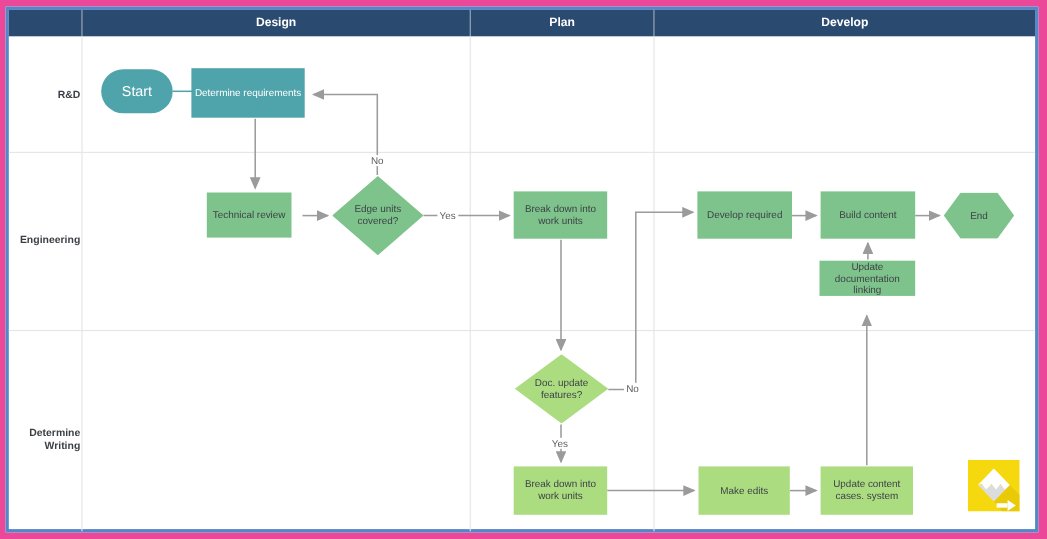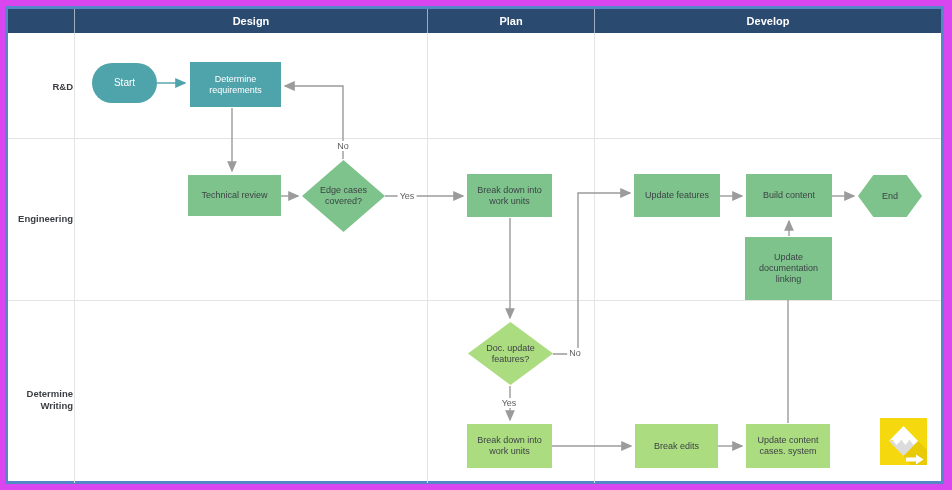--- a/index.html
+++ b/index.html
@@ -1,17 +1,17 @@
 <!DOCTYPE html>
 <html><head>
 <meta charset="utf-8">
 <style>
   html,body{margin:0;padding:0;background:#ffffff;}
   .canvas{
-    position:relative;width:952px;height:490px;background:#d946ef;overflow:hidden;
+    position:relative;width:952px;height:490px;background:#ec4899;overflow:hidden;
     font-family:"Liberation Sans","DejaVu Sans",sans-serif;
   }
   .frame{
     position:absolute;left:5px;top:6px;width:939px;height:478px;
     border:3px solid #5586C8;box-sizing:border-box;background:#ffffff;
   }
   .header-band{
     position:absolute;left:8px;top:9px;width:933px;height:24px;background:#2B4A70;
   }
   .header-sep{position:absolute;top:9px;width:1px;height:24px;background:rgba(255,255,255,0.55);}
@@ -27,21 +27,21 @@
   .v-line{position:absolute;top:33px;height:450px;width:1px;background:#E4E4E4;}
   .connectors{position:absolute;left:0;top:0;width:952px;height:490px;pointer-events:none;}
   .node{
     position:absolute;display:flex;align-items:center;justify-content:center;
     text-align:center;font-size:9px;line-height:1.2;color:#3E4347;box-sizing:border-box;
     padding:2px;
   }
   .teal{background:#4FA3AB;color:#ffffff;}
   .green{background:#7DC38B;}
   .lightgreen{background:#ABDC80;}
-  .stadium{border-radius:20px;font-size:10px;}
+  .stadium{border-radius:20px;font-size:13px;}
   .diamond{clip-path:polygon(50% 0,100% 50%,50% 100%,0 50%);padding:8px;}
   .hexagon{clip-path:polygon(24% 0,76% 0,100% 50%,76% 100%,24% 100%,0 50%);}
   .edge-label{
     position:absolute;background:#ffffff;color:#5E5E5E;font-size:9px;
     padding:0 2px;transform:translate(-50%,-50%);
   }
   .logo{position:absolute;left:880px;top:418px;width:47px;height:47px;cursor:pointer;}
 </style>
 </head>
 <body>
@@ -92,62 +92,62 @@
       <path d="M789,236 L789,221" marker-end="url(#ah-gray)"></path>
       <path d="M720,196 L742,196" marker-end="url(#ah-gray)"></path>
       <path d="M832,196 L854,196" marker-end="url(#ah-gray)"></path>
     </g>
   </svg>
 
   <div class="node teal stadium" style="left:92px;top:63px;width:65px;height:40px">
     <span>Start</span>
   </div>
 
-  <div class="node teal" style="left:190px;top:62px;width:91px;height:45px">
+  <div class="node teal" style="left:174px;top:62px;width:103px;height:45px">
     <span>Determine requirements</span>
   </div>
 
-  <div class="node green" style="left:188px;top:175px;width:93px;height:41px">
+  <div class="node green" style="left:188px;top:175px;width:77px;height:41px">
     <span>Technical review</span>
   </div>
 
   <div class="node green diamond" style="left:302px;top:160px;width:83px;height:72px">
-    <span>Edge cases covered?</span>
+    <span>Edge units covered?</span>
   </div>
 
   <div class="node green" style="left:467px;top:174px;width:85px;height:43px">
     <span>Break down into work units</span>
   </div>
 
   <div class="node green" style="left:634px;top:174px;width:86px;height:43px">
-    <span>Update features</span>
+    <span>Develop required</span>
   </div>
 
   <div class="node green" style="left:746px;top:174px;width:86px;height:43px">
     <span>Build content</span>
   </div>
 
   <div class="node green hexagon" style="left:858px;top:175px;width:64px;height:42px">
     <span>End</span>
   </div>
 
-  <div class="node green" style="left:745px;top:237px;width:87px;height:63px">
+  <div class="node green" style="left:745px;top:237px;width:87px;height:32px">
     <span>Update documentation linking</span>
   </div>
 
   <div class="node lightgreen diamond" style="left:468px;top:322px;width:85px;height:63px">
     <span>Doc. update features?</span>
   </div>
 
   <div class="node lightgreen" style="left:467px;top:424px;width:85px;height:44px">
     <span>Break down into work units</span>
   </div>
 
   <div class="node lightgreen" style="left:635px;top:424px;width:83px;height:44px">
-    <span>Break edits</span>
+    <span>Make edits</span>
   </div>
 
   <div class="node lightgreen" style="left:746px;top:424px;width:84px;height:44px">
     <span>Update content cases. system</span>
   </div>
 
   <div class="edge-label" style="left:343px;top:146px">No</div>
   <div class="edge-label" style="left:407px;top:196px">Yes</div>
   <div class="edge-label" style="left:575px;top:353px">No</div>
   <div class="edge-label" style="left:509px;top:403px">Yes</div>

